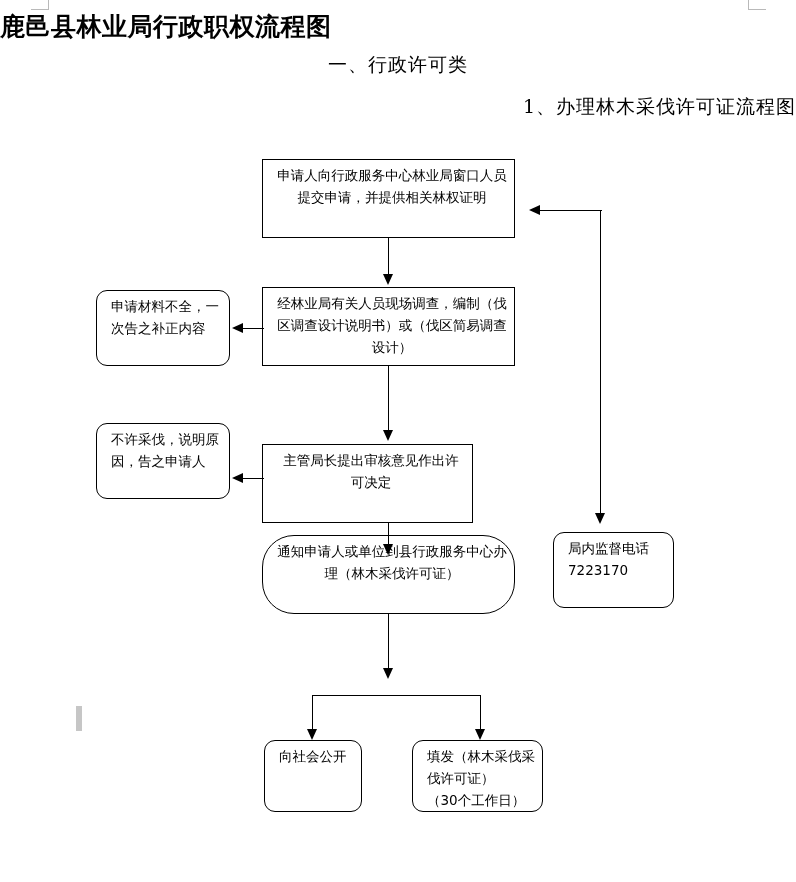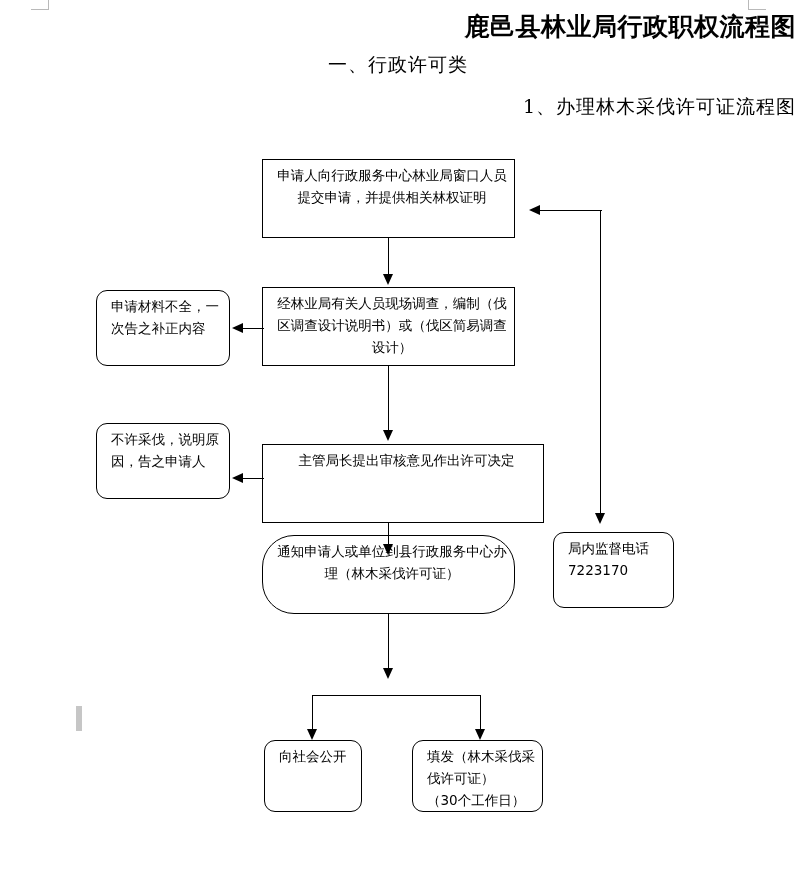--- a/index.html
+++ b/index.html
@@ -33,21 +33,21 @@
   .crop-tl { left: 31px;  top: 0px;  width: 17px; height: 9px;
              border-right-width: 1px; border-bottom-width: 1px; }
   .crop-tr { left: 748px; top: 0px;  width: 17px; height: 9px;
              border-left-width: 1px; border-bottom-width: 1px; }
 
   
   .title-main {
     position: absolute;
     left: 0; top: 12px;
     width: 796px;
-    text-align: right;
+    text-align: left;
     font-family: "DejaVu Serif", "Liberation Serif", serif;
     font-size: 25px;
     font-weight: bold;
     letter-spacing: 0.5px;
     line-height: 30px;
   }
   .title-sub1 {
     position: absolute;
     left: 0; top: 54px;
     width: 796px;
@@ -77,21 +77,21 @@
     font-size: 13.5px;
     line-height: 22px;
     padding: 4px 7px 0 14px;
   }
   .box.center { text-align: center; }
   .box.left   { text-align: left; border-radius: 11px; }
 
   
   #box-apply   { left: 262px; top: 159px; width: 253px; height: 79px; }
   #box-survey  { left: 262px; top: 287px; width: 253px; height: 79px; }
-  #box-review  { left: 262px; top: 444px; width: 282px; height: 79px; }
+  #box-review  { left: 262px; top: 444px; width: 211px; height: 79px; }
   #box-notify  { left: 262px; top: 535px; width: 253px; height: 79px; border-radius: 32px; }
 
   
   #box-incomplete { left: 96px; top: 290px; width: 134px; height: 76px; }
   #box-reject     { left: 96px; top: 423px; width: 134px; height: 76px; }
 
   
   #box-hotline { left: 553px; top: 532px; width: 121px; height: 76px; }
 
   

